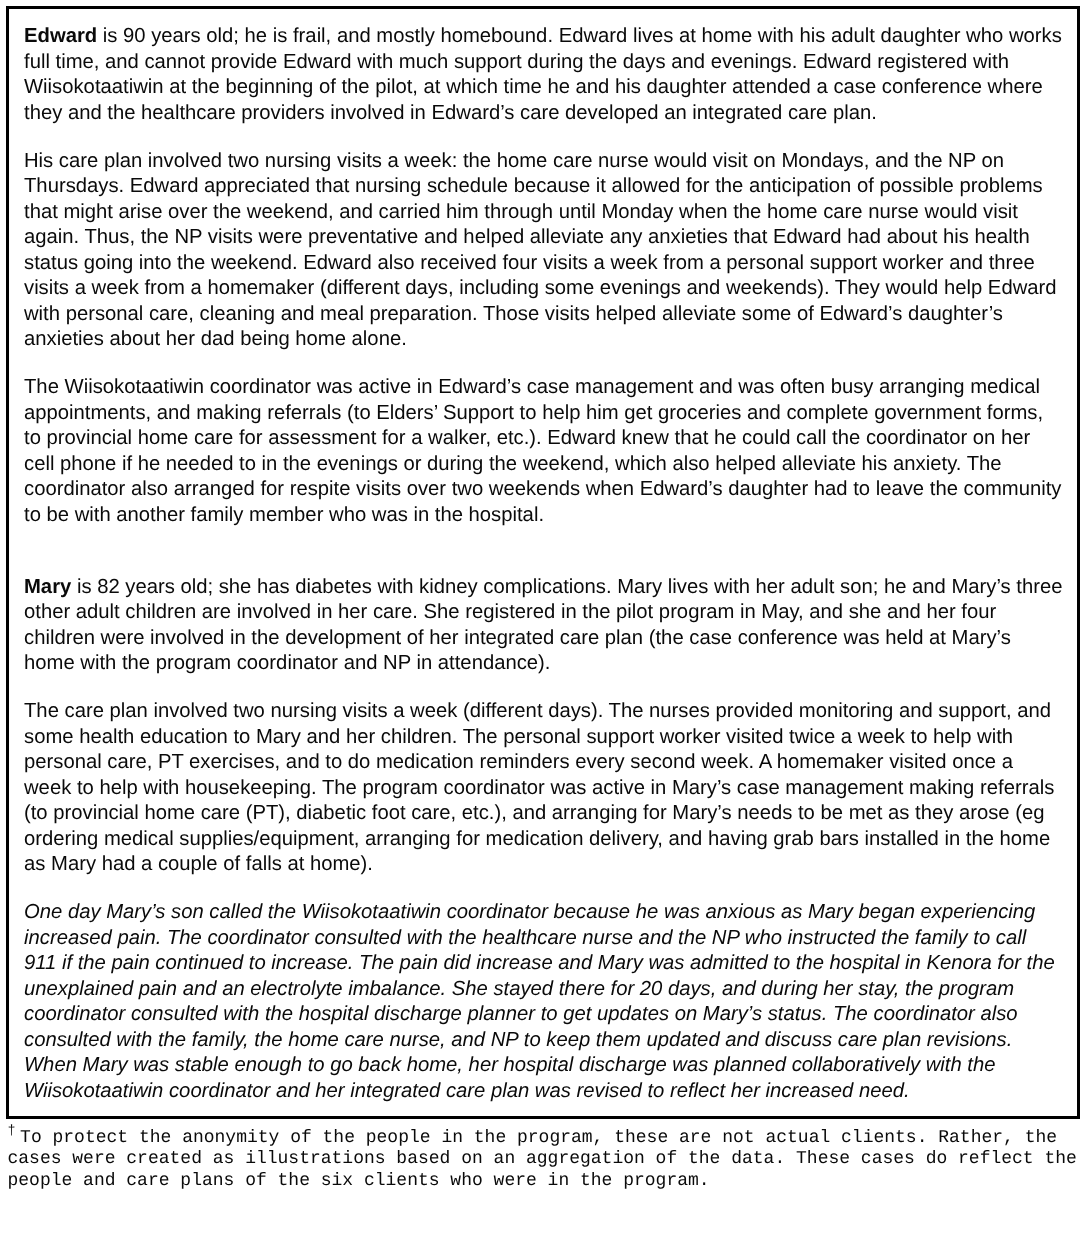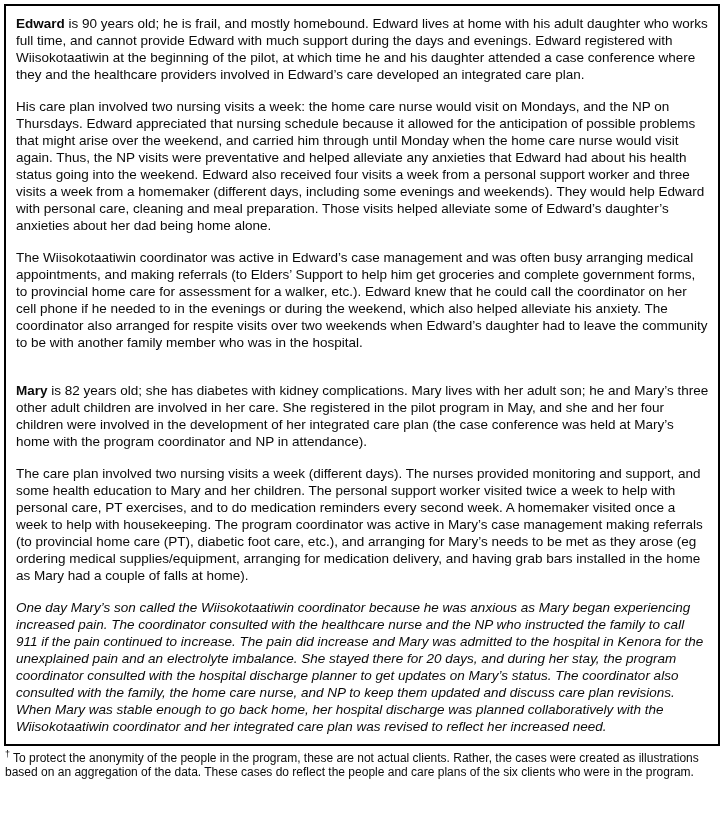--- a/index.html
+++ b/index.html
@@ -40,20 +40,21 @@
     margin-top: 31px;
   }
   .lead {
     font-weight: bold;
   }
   .footnote {
     margin: 5px 2px 0 1px;
     font-size: 12px;
     line-height: 14.4px;
     text-align: left;
+    font-family: Liberation Mono, monospace;
   }
   .footnote .marker {
     font-size: 9px;
     vertical-align: super;
     line-height: 0;
     margin-right: 3px;
   }
 </style>
 </head>
 <body>

